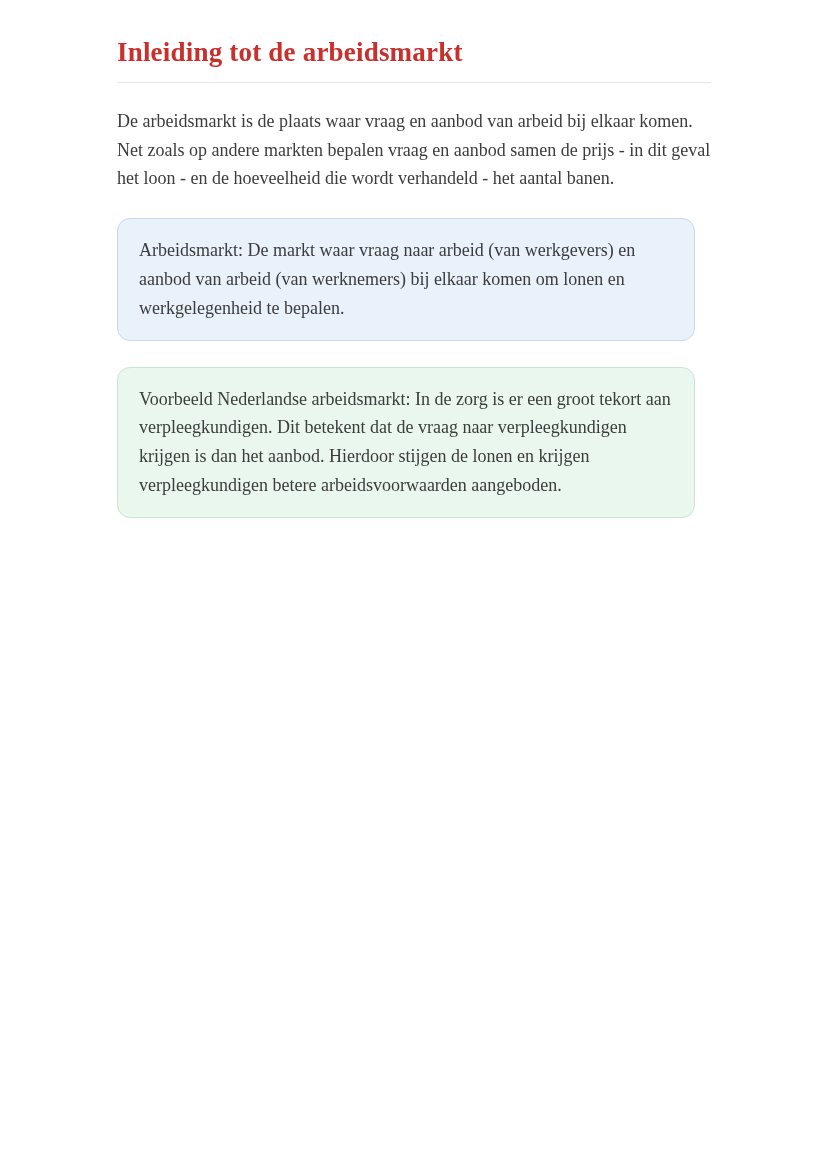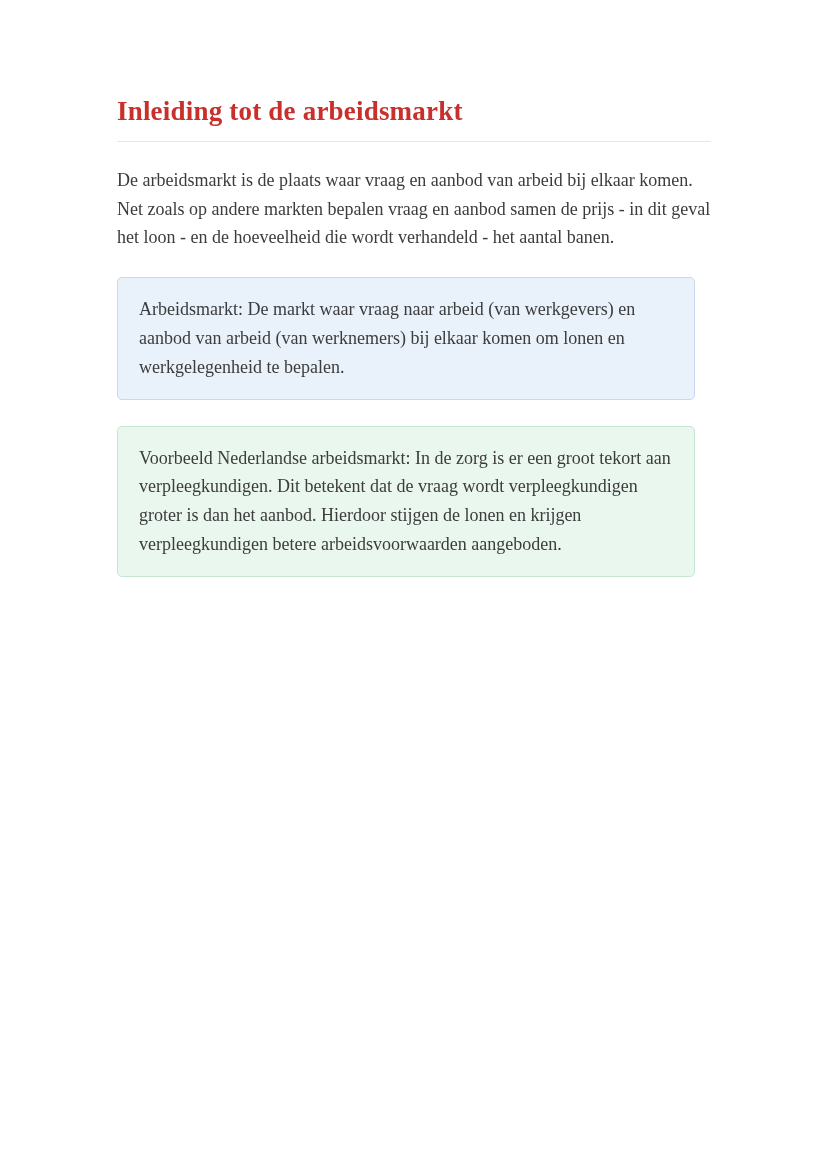--- a/index.html
+++ b/index.html
@@ -20,21 +20,21 @@
   body {
     width: 828px;
     height: 1171px;
     background: var(--page-bg);
     font-family: "Liberation Serif", "DejaVu Serif", serif;
     color: var(--body-text);
   }
   .page-content {
     width: 594px;
     margin: 0 auto;
-    padding-top: 95px;
+    padding-top: 36px;
   }
   h1.page-title {
     margin: 0 0 12px 0;
     font-size: 27px;
     line-height: 1.25;
     font-weight: 700;
     color: var(--title-red);
     letter-spacing: 0.2px;
   }
   hr.title-divider {
@@ -42,21 +42,21 @@
     border-top: 1px solid var(--divider);
     margin: 0 0 24px 0;
   }
   p.body-paragraph {
     margin: 8px 0 21px 0;
     font-size: 18px;
     line-height: 1.6;
     color: var(--body-text);
   }
   .callout {
-    border-radius: 5px;
+    border-radius: 13px;
     padding: 17px 21px;
     margin: 25px 16px 26px 0;
     font-size: 18px;
     line-height: 1.6;
     color: var(--body-text);
   }
   .callout.definition {
     background: var(--definition-bg);
     border: 1px solid var(--definition-border);
   }
@@ -76,16 +76,16 @@
 
   <p class="body-paragraph">De arbeidsmarkt is de plaats waar vraag en aanbod van arbeid bij elkaar komen. Net zoals op andere markten bepalen vraag en aanbod samen de prijs - in dit geval het loon - en de hoeveelheid die wordt verhandeld - het aantal banen.</p>
 
 
   <aside class="callout definition">
     <span>Arbeidsmarkt: De markt waar vraag naar arbeid (van werkgevers) en aanbod van arbeid (van werknemers) bij elkaar komen om lonen en werkgelegenheid te bepalen.</span>
   </aside>
 
 
   <aside class="callout example">
-    <span>Voorbeeld Nederlandse arbeidsmarkt: In de zorg is er een groot tekort aan verpleegkundigen. Dit betekent dat de vraag wordt verpleegkundigen groter is dan het aanbod. Hierdoor stijgen de lonen en krijgen verpleegkundigen betere arbeidsvoorwaarden aangeboden.</span>
+    <span>Voorbeeld Nederlandse arbeidsmarkt: In de zorg is er een groot tekort aan verpleegkundigen. Dit betekent dat de vraag naar verpleegkundigen krijgen is dan het aanbod. Hierdoor stijgen de lonen en krijgen verpleegkundigen betere arbeidsvoorwaarden aangeboden.</span>
   </aside>
 
 </main>
 
 </body></html>

